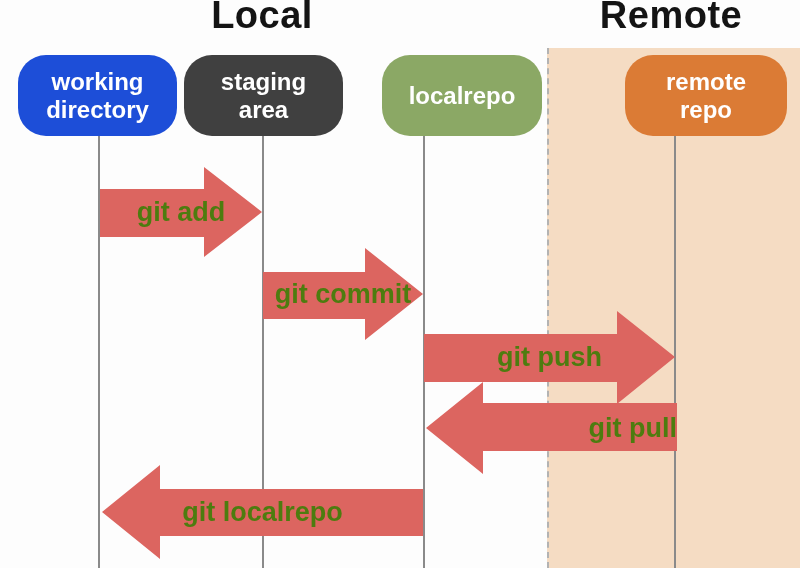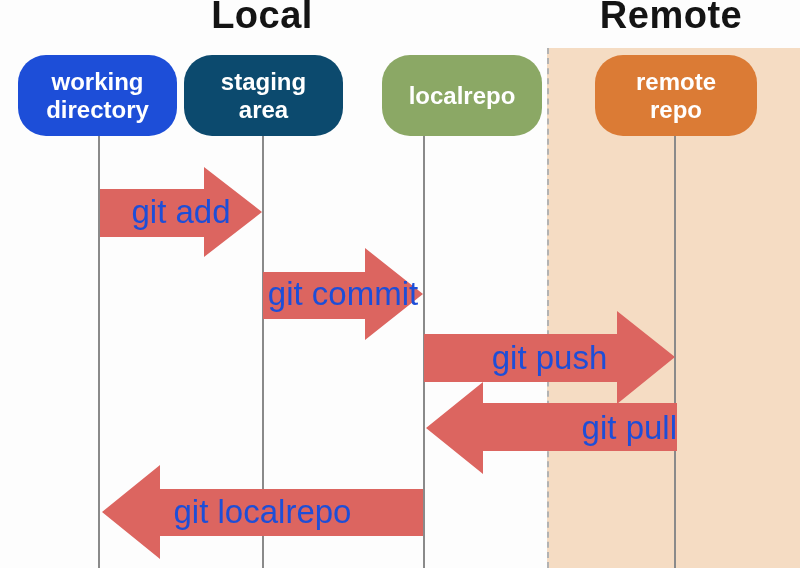--- a/index.html
+++ b/index.html
@@ -27,27 +27,27 @@
   .line-rr{left:674px;top:135px;height:433px;}
   .node{
     position:absolute;top:55px;height:81px;border-radius:28px;
     display:flex;align-items:center;justify-content:center;text-align:center;
     color:#ffffff;font-size:24px;font-weight:bold;line-height:1.15;
     padding:0 14px;box-sizing:border-box;
   }
   .node-wd{left:18px;width:159px;}
   .node-sa{left:184px;width:159px;}
   .node-lr{left:347px;width:160px;padding:0 4px;margin-left:35px;}
-  .node-rr{left:595px;width:162px;}
+  .node-rr{left:625px;width:162px;}
   .arrow{
     position:absolute;display:flex;align-items:center;justify-content:center;
   }
   .arrow svg{position:absolute;left:0;top:0;}
   .arrow .arrow-label{
-    position:relative;z-index:1;color:#1d4ed8;font-size:33px;font-weight:normal;
+    position:relative;z-index:1;color:#4d7c0f;font-size:27px;font-weight:bold;
     white-space:nowrap;
   }
   .arrow-git-add{left:100px;top:167px;width:162px;height:90px;}
   .arrow-git-commit{left:263px;top:248px;width:160px;height:92px;}
   .arrow-git-push{left:424px;top:311px;width:251px;height:93px;}
   .arrow-git-pull{left:426px;top:382px;width:251px;height:92px;justify-content:flex-end;}
   .arrow-git-checkout{left:102px;top:465px;width:321px;height:94px;}
 </style>
 </head>
 <body>
@@ -60,21 +60,21 @@
   <div class="section-title title-remote">Remote</div>
 
   <div class="lifeline line-wd"></div>
   <div class="lifeline line-sa"></div>
   <div class="lifeline line-lr"></div>
   <div class="lifeline line-rr"></div>
 
   <div class="node node-wd" style="background-color: #1d4ed8;">
     <span>working directory</span>
   </div>
-  <div class="node node-sa" style="background-color: #0c4a6e;">
+  <div class="node node-sa" style="background-color: #404040;">
     <span>staging area</span>
   </div>
   <div class="node node-lr" style="background-color: rgb(139, 168, 101);">
     <span>localrepo</span>
   </div>
   <div class="node node-rr" style="background-color: rgb(219, 123, 53);">
     <span>remote repo</span>
   </div>
 
   <div class="arrow arrow-git-add">

